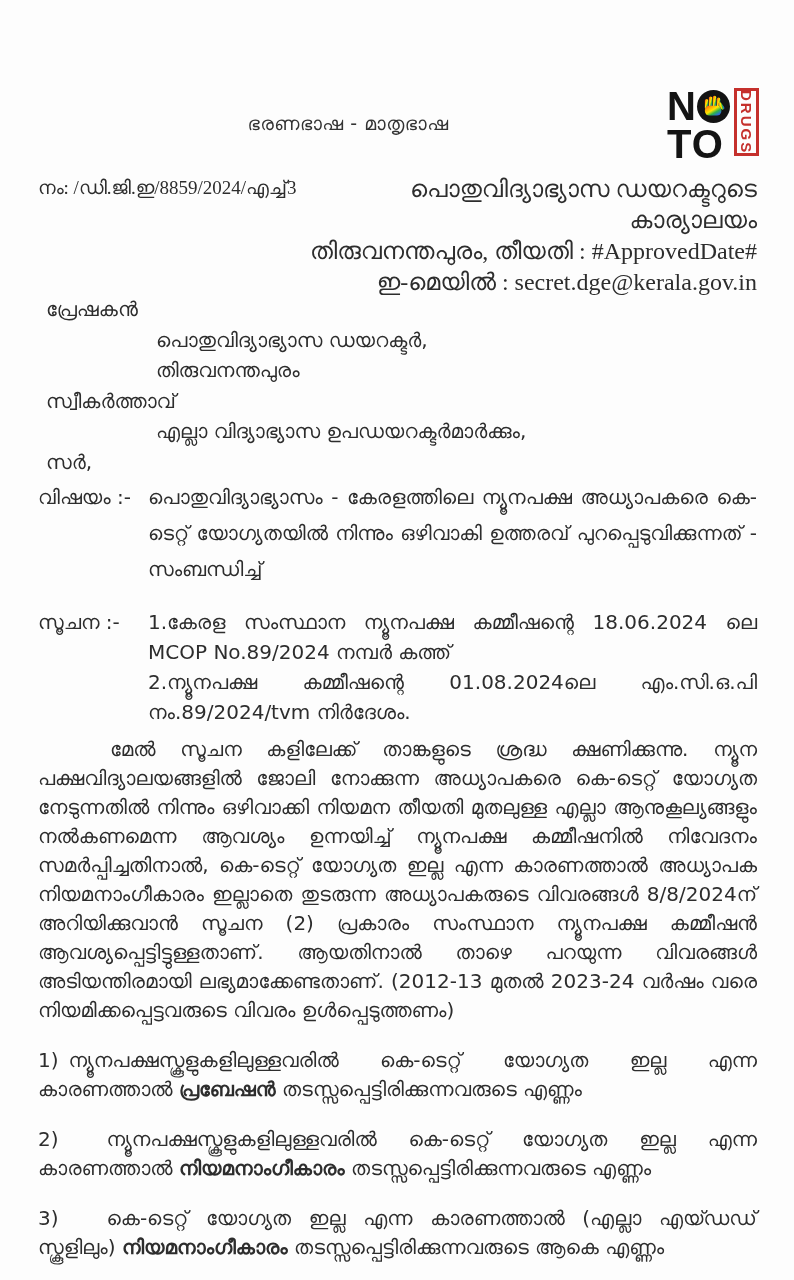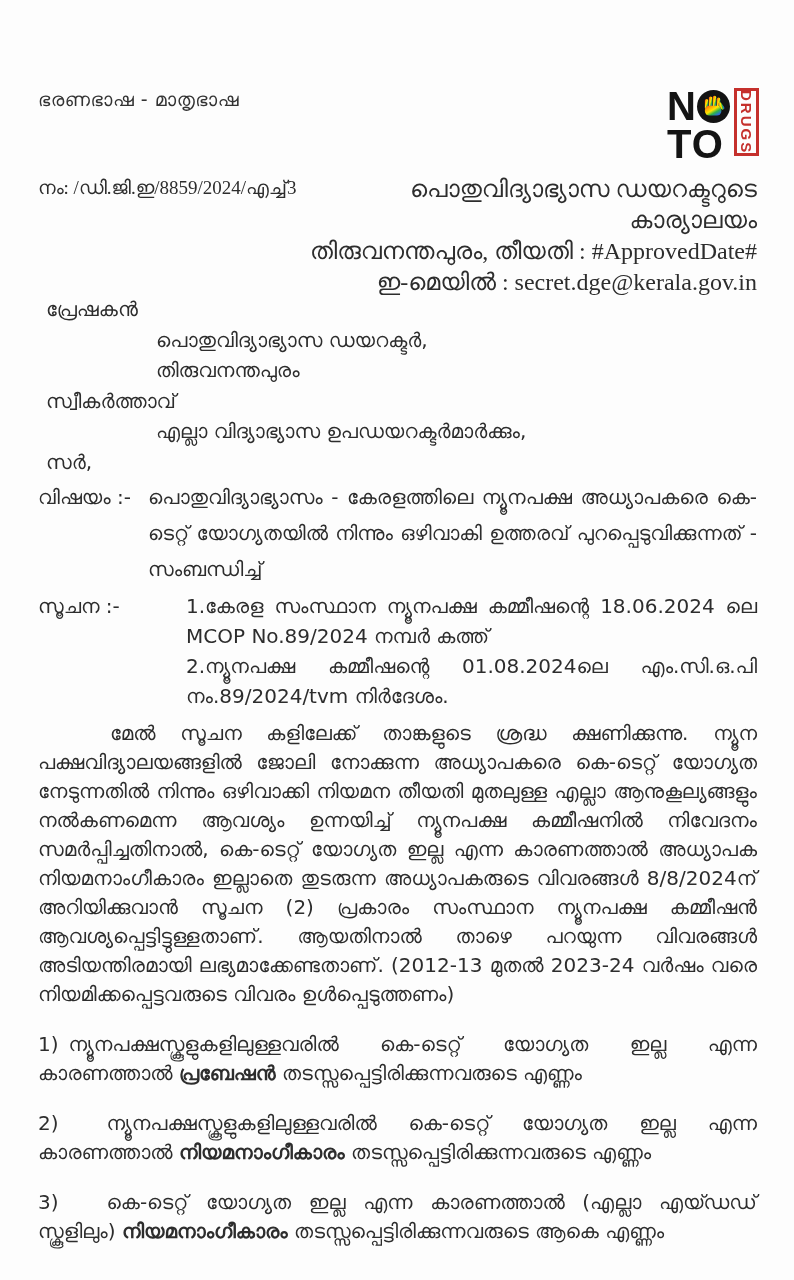--- a/index.html
+++ b/index.html
@@ -4,21 +4,21 @@
 <style>
   html,body{margin:0;padding:0;background:#dcdcdc;}
   .page{
     width:794px;height:1280px;margin:0 auto;background:#fdfdfd;
     font-family:"DejaVu Sans",sans-serif;color:#2d2d2d;
     position:relative;overflow:hidden;box-sizing:border-box;
     padding:0 37px 0 38px;
   }
   
   .header{position:relative;height:84px;margin-top:88px;}
-  .motto{position:absolute;top:0;left:0;width:620px;
+  .motto{position:absolute;top:24px;left:0;width:620px;text-align:center;
     font-size:19px;letter-spacing:.5px;color:#333;}
   .logo{position:absolute;top:0;right:-2px;display:flex;align-items:flex-start;}
   .logo-col{display:flex;flex-direction:column;}
   .logo-line{font-family:"Liberation Sans",sans-serif;font-weight:800;
     font-size:40px;line-height:36px;color:#141414;letter-spacing:-1px;
     display:flex;align-items:center;}
   .logo-line.second{margin-top:2px;letter-spacing:1px;}
   .logo-o{width:33px;height:33px;border-radius:50%;background:#131313;
     display:inline-flex;align-items:center;justify-content:center;margin-left:2px;}
   .logo-drugs{margin-left:4px;border:3px solid #c5302c;color:#c5302c;
@@ -31,21 +31,21 @@
   .refno{font-size:19px;padding-top:3px;white-space:nowrap;}
   .office{text-align:right;font-size:24px;line-height:31px;}
   
   .addr{font-size:20px;line-height:30.5px;margin-top:-4px;margin-left:8px;}
   .addr .indent{padding-left:110px;}
   
   .pair{display:flex;font-size:20px;}
   .pair .plabel{width:110px;flex:none;}
   .pair .ptext{flex:1;text-align:justify;}
   .subject{line-height:36px;margin-top:2px;}
-  .reference{line-height:30px;margin-top:4px;gap:38px;}
+  .reference{line-height:30px;margin-top:20px;}
   .reference .ref-item{text-align:justify;}
   
   .body-para{margin:8px 0 0;font-size:20px;line-height:29px;
     text-align:justify;text-indent:72px;}
   .items{margin-top:6px;font-size:20px;line-height:29px;}
   .item{text-align:justify;margin-top:21px;}
   .item .num{margin-right:10px;}
   .item.wide .num{margin-right:48px;}
   .item b{font-weight:bold;}
   .signoff{margin-top:46px;text-align:right;padding-right:48px;font-size:20px;}

